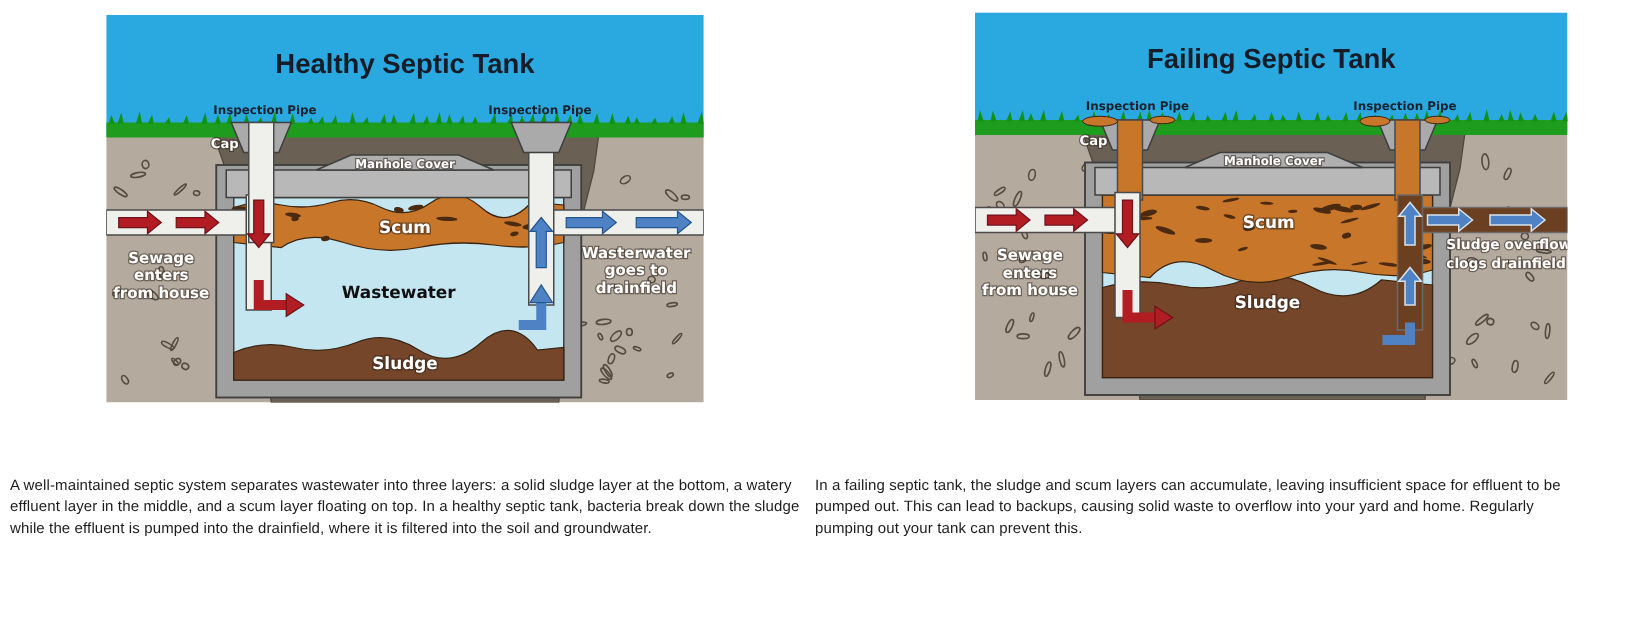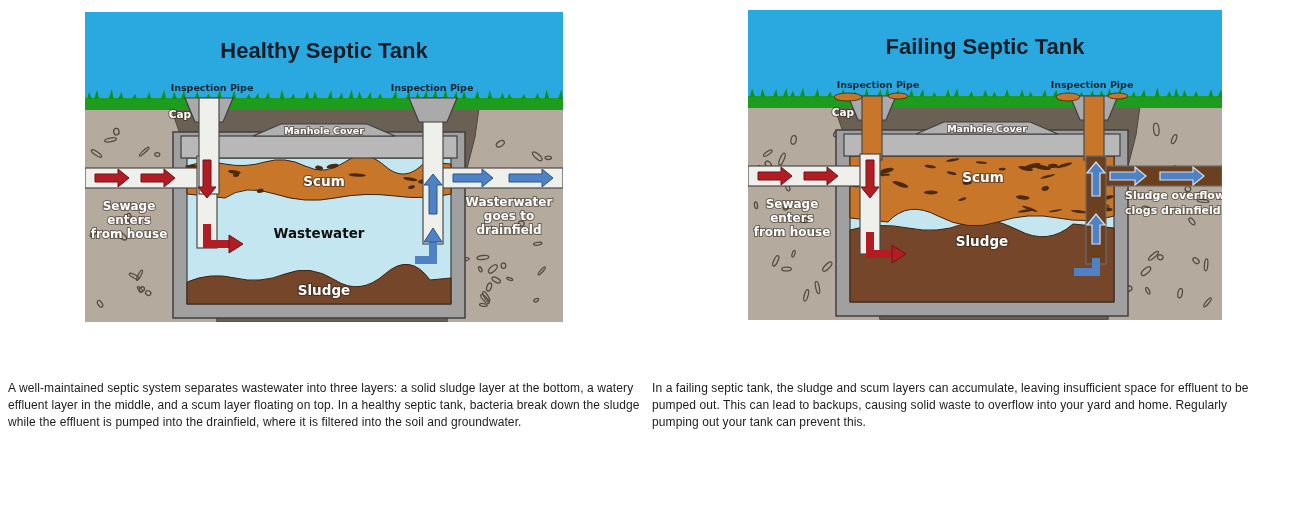--- a/index.html
+++ b/index.html
@@ -213,21 +213,21 @@
   <text class="t-layer" x="239" y="283">Sludge</text>
   <text class="t-white" x="44" y="198">Sewage</text>
   <text class="t-white" x="44" y="212">enters</text>
   <text class="t-white" x="44" y="226">from house</text>
   <text class="t-white" x="424" y="194">Wasterwater</text>
   <text class="t-white" x="424" y="208">goes to</text>
   <text class="t-white" x="424" y="222">drainfield</text>
 </svg>
 </div>
 
-<div class="panel" style="left:748px;top:10px;width:474px;height:345px;">
+<div class="panel" style="left:780px;top:10px;width:474px;height:345px;">
 <svg width="474" height="310" viewBox="0 0 474 310">
   <rect class="sky" x="0" y="0" width="474" height="96"></rect>
   <rect class="tan" x="0" y="96" width="474" height="214"></rect>
   <polygon class="darksoil" points="86,96 392,96 388,125 374,180 366,240 360,310 132,310 124,250 108,170 96,125"></polygon>
   <g class="stones">
         <ellipse cx="8.0" cy="195.2" rx="3.4" ry="1.5" transform="rotate(82 8.0 195.2)"></ellipse>
         <ellipse cx="27.8" cy="250.8" rx="5.6" ry="2.0" transform="rotate(115 27.8 250.8)"></ellipse>
         <ellipse cx="54.0" cy="209.8" rx="6.1" ry="2.4" transform="rotate(11 54.0 209.8)"></ellipse>
         <ellipse cx="69.5" cy="277.5" rx="6.2" ry="1.8" transform="rotate(78 69.5 277.5)"></ellipse>
         <ellipse cx="12.5" cy="158.7" rx="3.7" ry="1.4" transform="rotate(59 12.5 158.7)"></ellipse>

